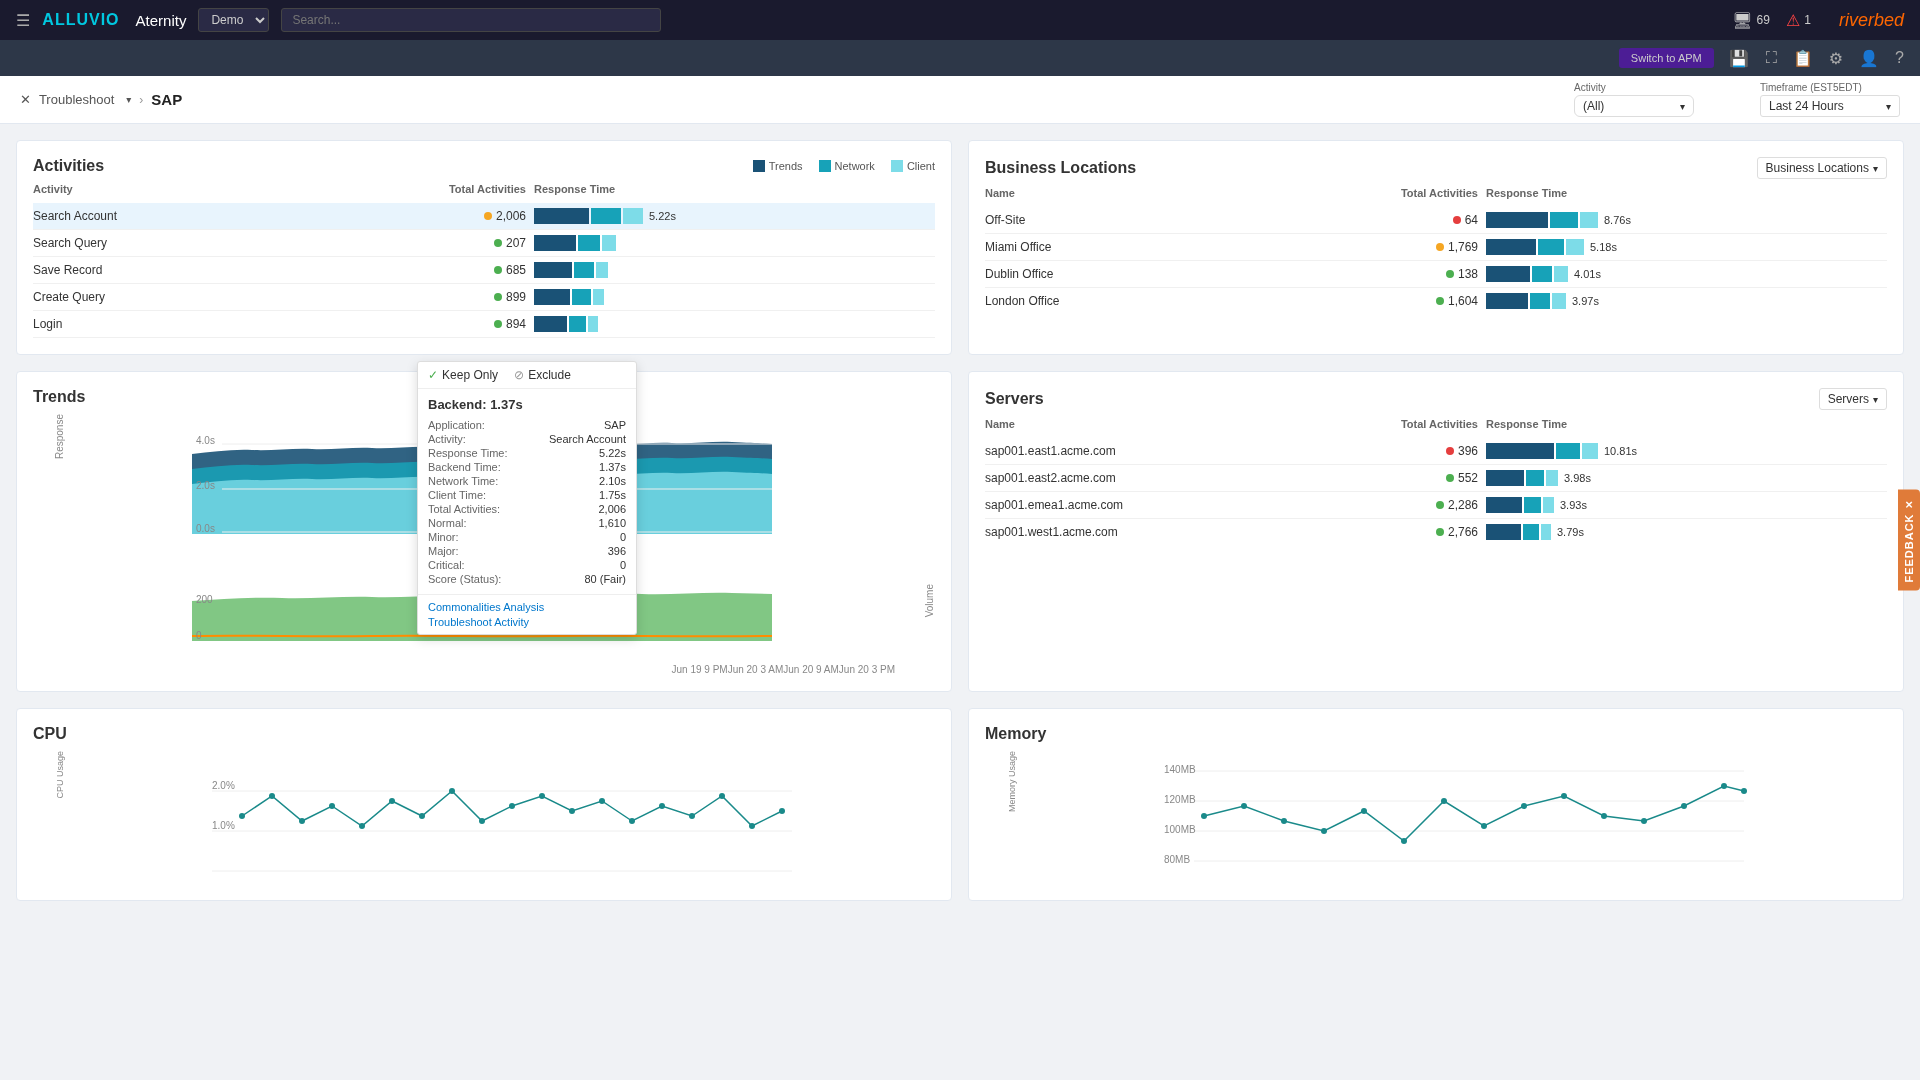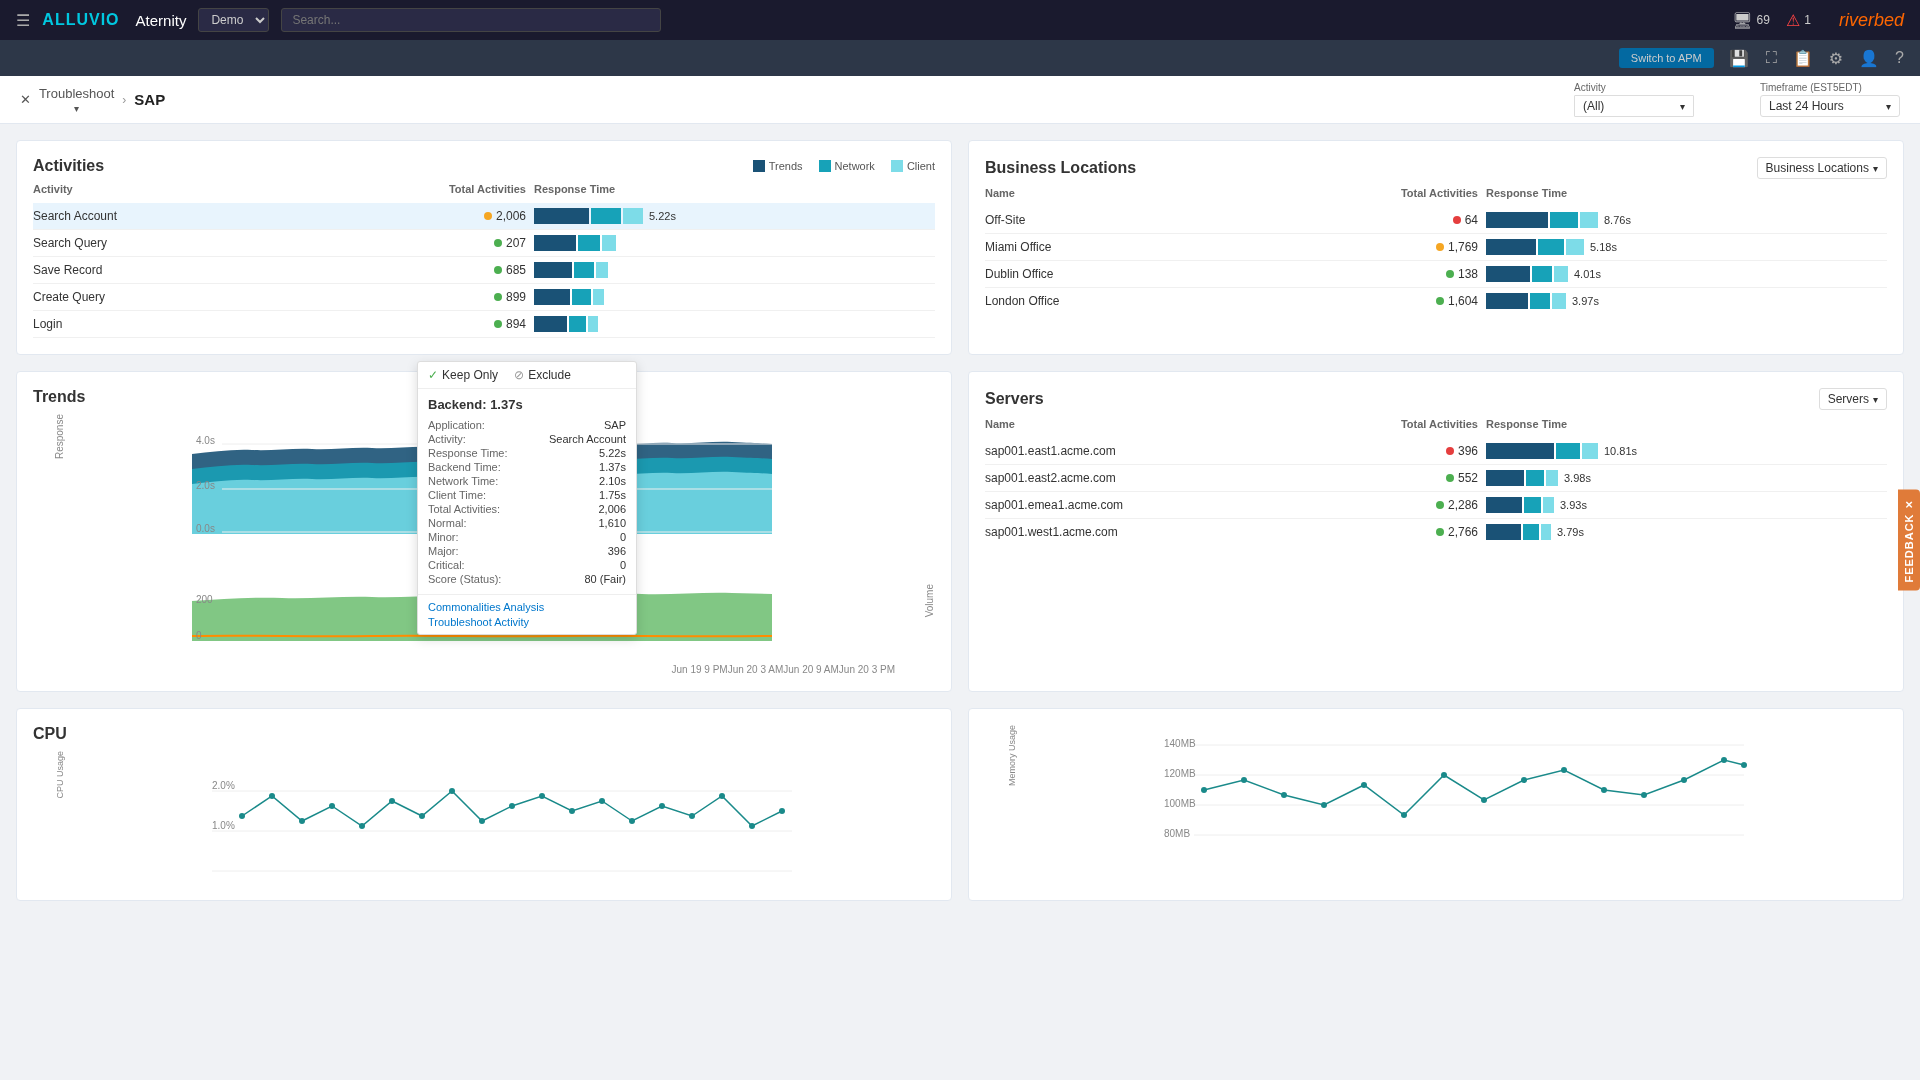--- a/index.html
+++ b/index.html
@@ -44,21 +44,21 @@
     .second-nav {
       background: #2d3748;
       height: 36px;
       display: flex;
       align-items: center;
       justify-content: flex-end;
       padding: 0 16px;
       gap: 16px;
     }
     .switch-apm {
-      background: #0369a1;
+      background: #4c1d95;
       color: #ccc;
       border: none;
       padding: 4px 12px;
       border-radius: 3px;
       cursor: pointer;
       font-size: 11px;
     }
     .second-nav-icon { color: #aaa; font-size: 16px; cursor: pointer; }
 
     
@@ -215,31 +215,31 @@
   <span class="second-nav-icon">⛶</span>
   <span class="second-nav-icon">📋</span>
   <span class="second-nav-icon">⚙</span>
   <span class="second-nav-icon">👤</span>
   <span class="second-nav-icon">?</span>
 </div>
 
 <div style="background:#fff;border-bottom:1px solid #e2e8f0;padding:6px 20px;display:flex;align-items:center;justify-content:space-between;">
   <div style="display:flex;align-items:center;gap:8px;">
     <span style="color:#555;font-size:13px;cursor:pointer;">✕</span>
-    <span style="color:#555;font-size:13px;cursor:pointer;display:flex;align-items:center;gap:2px;flex-direction:column;">
+    <span style="color:#555;font-size:13px;cursor:pointer;display:flex;align-items:center;gap:12px;">
       <span>Troubleshoot</span>
       <span style="font-size:10px;">▾</span>
     </span>
     <span style="color:#999;">›</span>
     <span style="font-weight:600;font-size:15px;color:#222;">SAP</span>
   </div>
   <div style="display:flex;gap:24px;align-items:flex-start;">
     <div style="display:flex;flex-direction:column;gap:2px;">
       <span style="font-size:10px;color:#666;">Activity</span>
-      <div style="display:flex;align-items:center;gap:4px;border:1px solid #ddd;padding:3px 8px;border-radius:1px;cursor:pointer;min-width:120px;">
+      <div style="display:flex;align-items:center;gap:4px;border:1px solid #ddd;padding:3px 8px;border-radius:6px;cursor:pointer;min-width:120px;">
         <span>(All)</span>
         <span style="margin-left:auto;font-size:10px;">▾</span>
       </div>
     </div>
     <div style="display:flex;flex-direction:column;gap:2px;margin-left:42px;">
       <span style="font-size:10px;color:#666;">Timeframe (EST5EDT)</span>
       <div style="display:flex;align-items:center;gap:4px;border:1px solid #ddd;padding:3px 8px;border-radius:3px;cursor:pointer;min-width:140px;">
         <span>Last 24 Hours</span>
         <span style="margin-left:auto;font-size:10px;">▾</span>
       </div>
@@ -588,20 +588,21 @@
             <circle cx="480" cy="65" r="3" fill="#1a8a8a"></circle>
           <circle cx="510" cy="45" r="3" fill="#1a8a8a"></circle>
             <circle cx="540" cy="75" r="3" fill="#1a8a8a"></circle>
           <circle cx="570" cy="60" r="3" fill="#1a8a8a"></circle>
         </svg>
       </div>
     </div>
   </div>
 
   <div class="card memory-card">
+    <div style="font-size:16px;font-weight:600;margin-bottom:8px;">Memory</div>
     <div style="display:flex;gap:4px;">
       <div style="display:flex;flex-direction:column;justify-content:space-between;width:32px;align-items:flex-end;">
         <span style="font-size:9px;color:#888;writing-mode:vertical-rl;transform:rotate(180deg);">Memory Usage</span>
       </div>
       <div style="flex:1;">
         <svg width="100%" height="130" viewBox="0 0 580 130">
           <line x1="30" y1="20" x2="580" y2="20" stroke="#eee" stroke-width="1"></line>
           <line x1="30" y1="50" x2="580" y2="50" stroke="#eee" stroke-width="1"></line>
           <line x1="30" y1="80" x2="580" y2="80" stroke="#eee" stroke-width="1"></line>
           <line x1="30" y1="110" x2="580" y2="110" stroke="#eee" stroke-width="1"></line>

